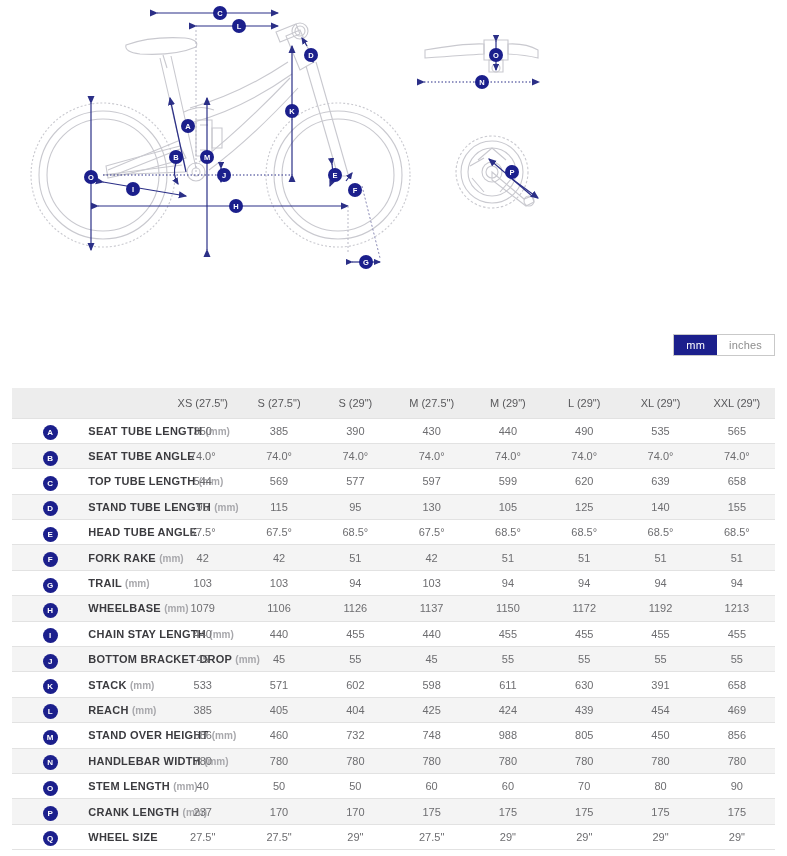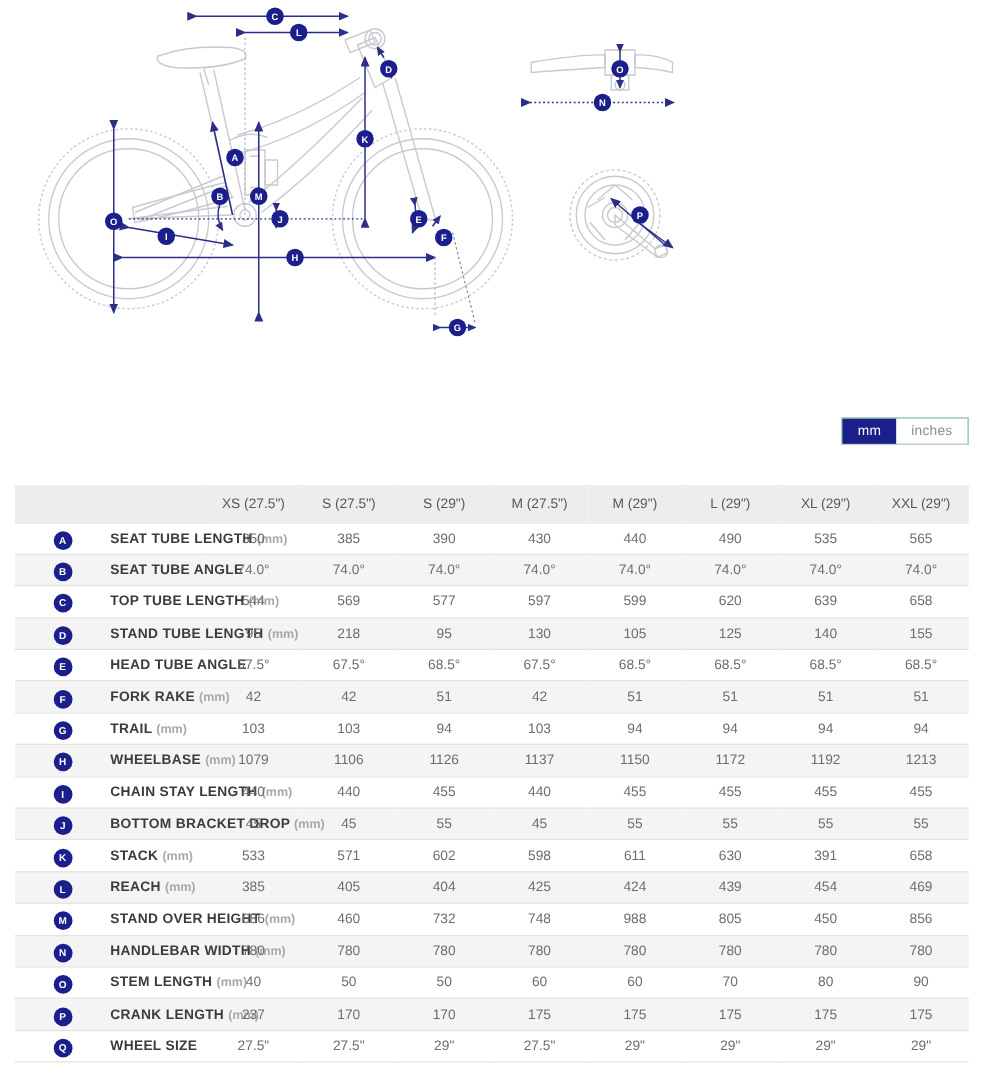--- a/index.html
+++ b/index.html
@@ -25,21 +25,21 @@
   }
   #diagram-area svg { display: block; }
 
   
   #unit-toggle {
     position: absolute;
     right: 12px;
     top: 334px;
     display: flex;
     border: 1px solid #c9c9c9;
-    background: #22c55e;
+    background: #ec4899;
     height: 22px;
     text-align: center;
   }
   .unit-btn {
     font-size: 11px;
     line-height: 20px;
     padding: 0 12px;
     letter-spacing: .2px;
     cursor: pointer;
     user-select: none;
@@ -375,21 +375,21 @@
             <td class="valcol">597</td>
             <td class="valcol">599</td>
             <td class="valcol">620</td>
             <td class="valcol">639</td>
             <td class="valcol">658</td>
           </tr>
           <tr class="even">
             <td class="badgecol"><span class="badge">D</span></td>
             <td class="namecol"><span>STAND TUBE LENGTH</span> <span class="unitnote">(mm)</span></td>
             <td class="valcol">95</td>
-            <td class="valcol">218</td>
+            <td class="valcol">115</td>
             <td class="valcol">95</td>
             <td class="valcol">130</td>
             <td class="valcol">105</td>
             <td class="valcol">125</td>
             <td class="valcol">140</td>
             <td class="valcol">155</td>
           </tr>
           <tr class="odd">
             <td class="badgecol"><span class="badge">E</span></td>
             <td class="namecol"><span>HEAD TUBE ANGLE</span></td>

